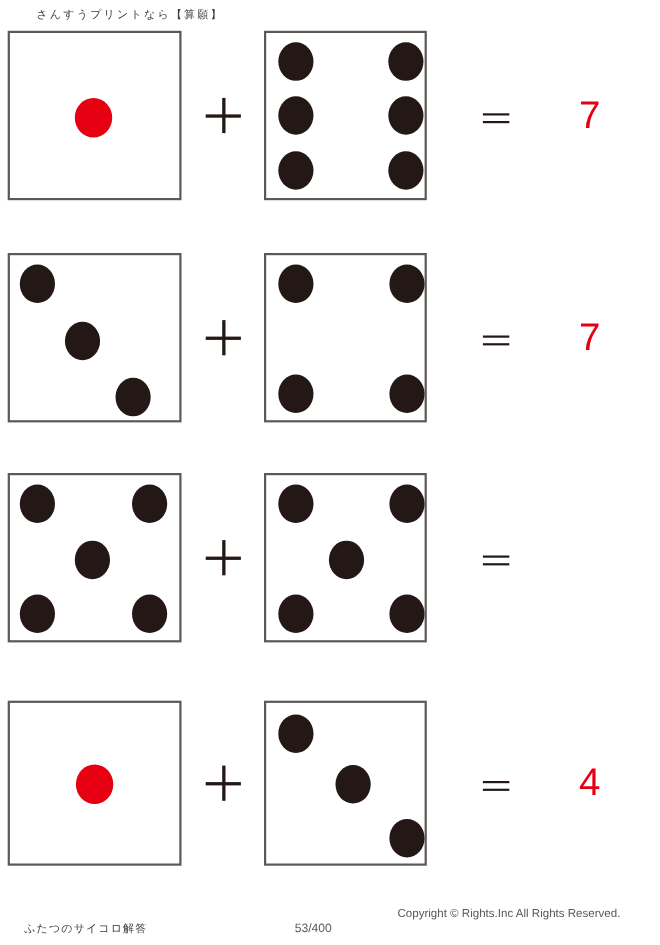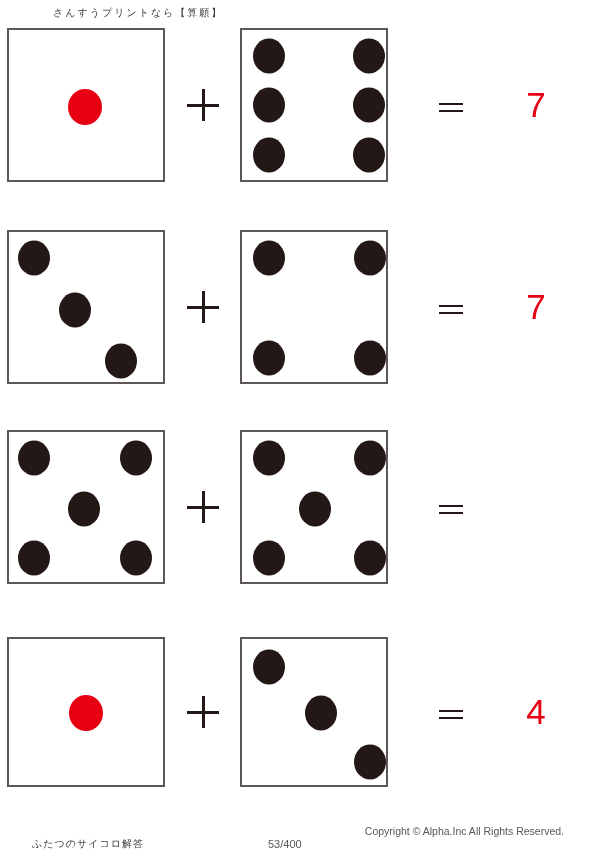--- a/index.html
+++ b/index.html
@@ -3,21 +3,21 @@
 <meta charset="utf-8">
 <style>
   html,body{margin:0;padding:0;}
   body{
     width:600px;height:859px;position:relative;background:#ffffff;
     font-family:"Liberation Sans","DejaVu Sans",sans-serif;
     overflow:hidden;
   }
   .header-title{
     position:absolute;left:33px;top:6px;
-    font-size:10px;letter-spacing:2px;color:#3e3a39;margin-left:20px;
+    font-size:10px;letter-spacing:2px;color:#3e3a39;
   }
   .prob-row{position:absolute;left:0;width:600px;}
   .row-1{top:28px;height:154px;}
   .row-2{top:230px;height:154px;}
   .row-3{top:430px;height:154px;}
   .row-4{top:637px;height:150px;}
   .die{
     position:absolute;top:0;height:100%;
     border:2px solid #5d5755;background:#ffffff;box-sizing:border-box;
   }
@@ -40,21 +40,21 @@
   .op-equals{
     position:absolute;left:439px;top:calc(50% - 2px);width:24px;height:9px;
     border-top:2.5px solid #231815;border-bottom:2.5px solid #231815;box-sizing:border-box;
   }
   .answer{
     position:absolute;left:499px;top:calc(50% - 24px);width:78px;
     text-align:center;font-size:35px;font-weight:300;color:#e60012;
     letter-spacing:4px;line-height:48px;
   }
   .footer-left{
-    position:absolute;left:32px;top:837px;font-size:10px;
+    position:absolute;left:22px;top:837px;font-size:10px;
     letter-spacing:1px;color:#3e3a39;
   }
   .footer-center{
     position:absolute;left:268px;top:838px;font-size:11px;color:#595757;
   }
   .footer-right{
     position:absolute;right:36px;top:824px;text-align:right;
     font-size:10.5px;line-height:14.5px;color:#595757;
   }
 </style>
@@ -126,14 +126,14 @@
       <span class="pip" style="left: 55%; top: 51%;"></span>
       <span class="pip" style="left: 89%; top: 84%;"></span>
     </div>
   <div class="op-equals" title="="></div>
   <div class="answer">4</div>
 </div>
 
 <div class="footer-left">ふたつのサイコロ解答</div>
 <div class="footer-center">53/400</div>
 <div class="footer-right">
-  <div>Copyright ©  Alpha.Inc All Rights Reserved.</div>
+  <div>Copyright ©  Rights.Inc All Rights Reserved.</div>
 </div>
 
 </body></html>

